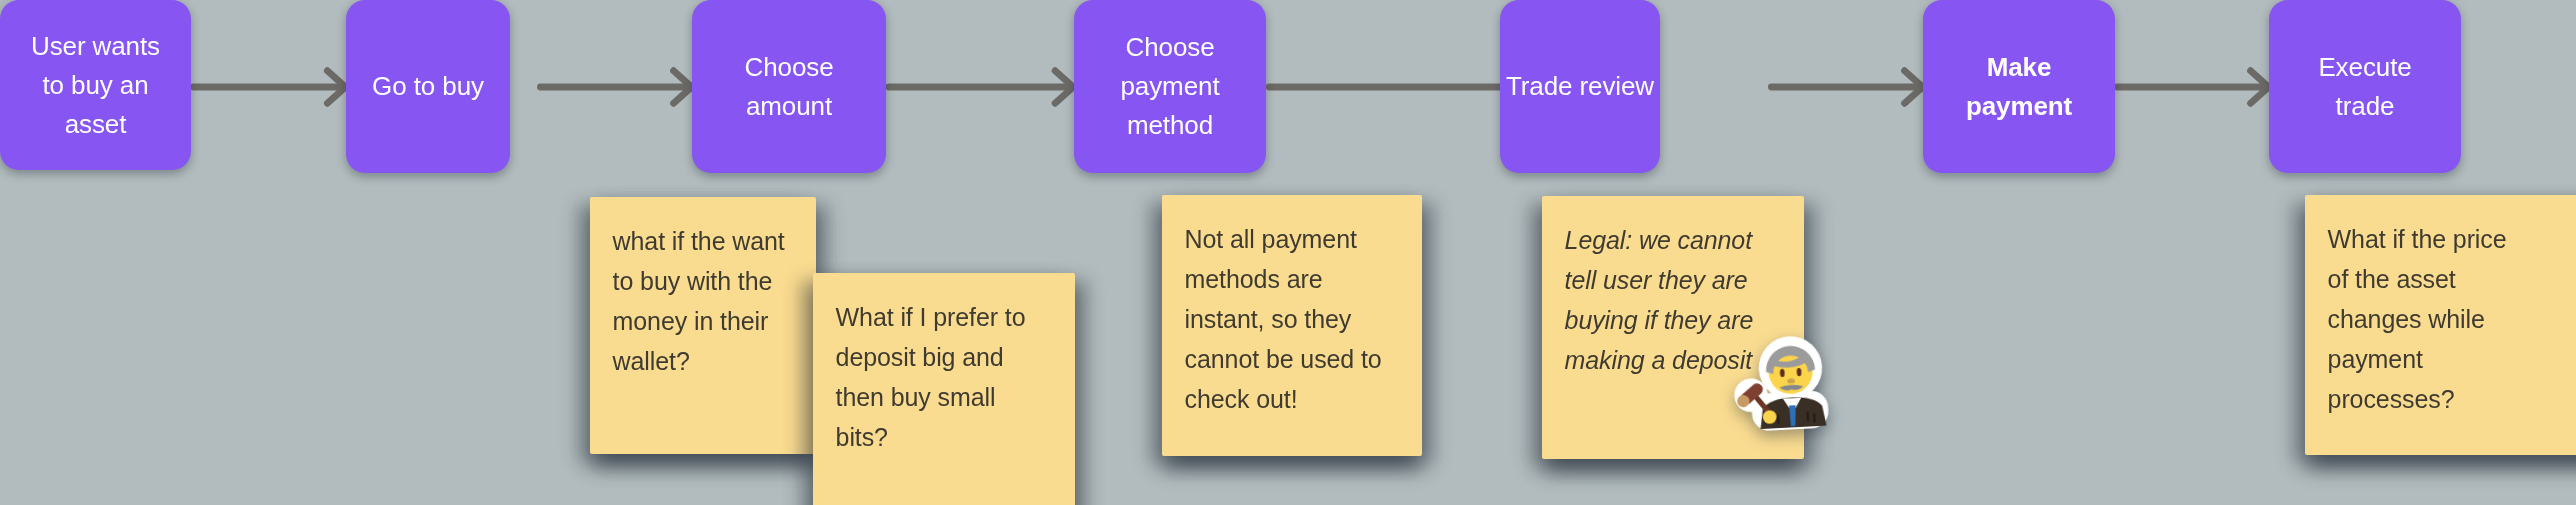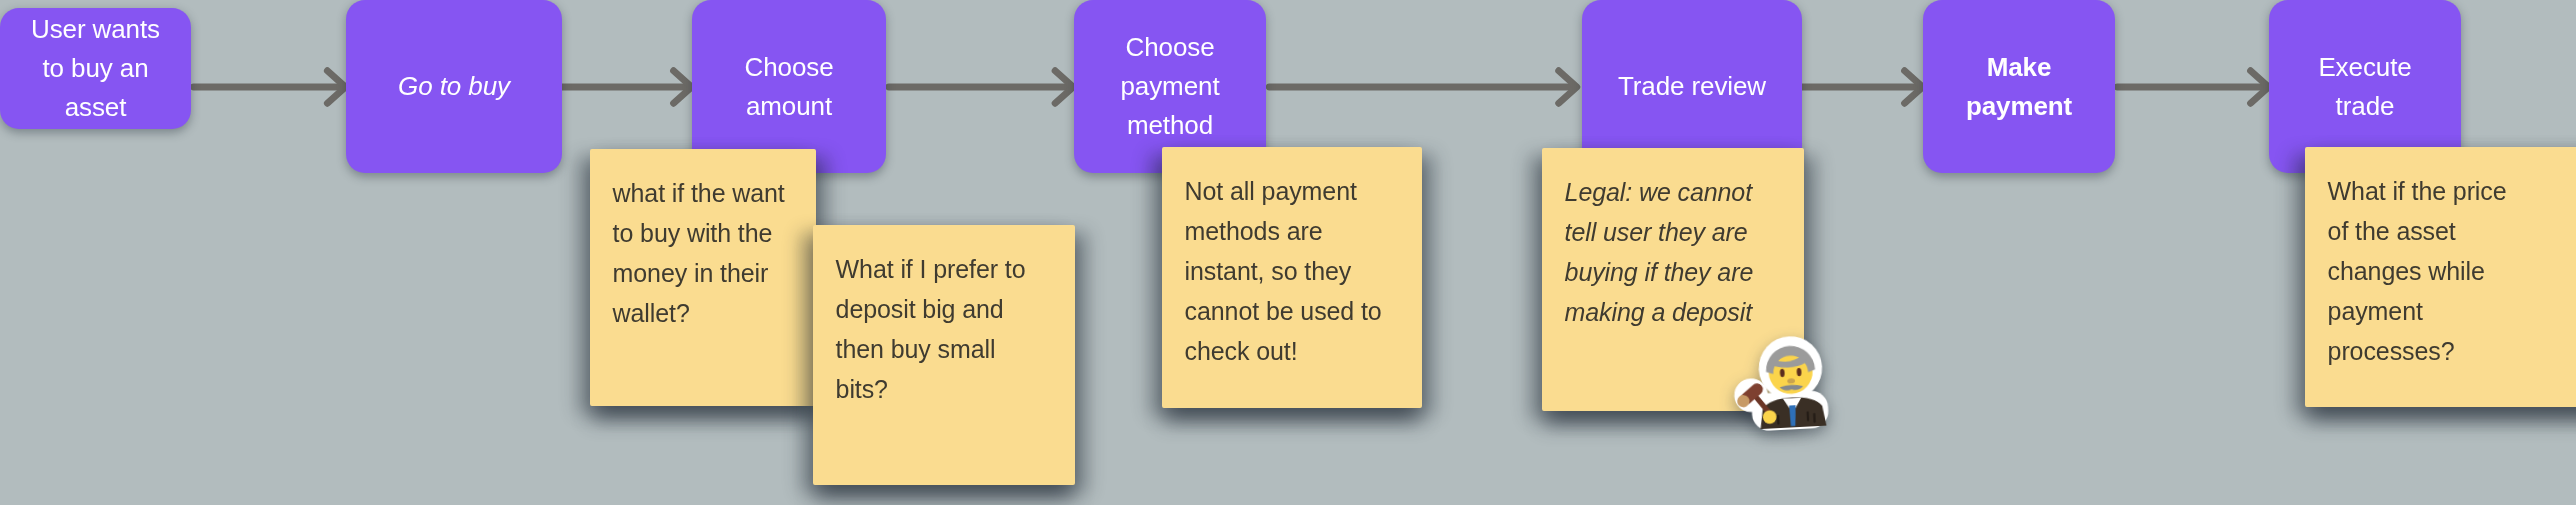--- a/index.html
+++ b/index.html
@@ -32,20 +32,21 @@
   .sticky {
     position: absolute;
     background: var(--sticky-fill, #FADC90);
     border-radius: 1.9px;
     padding: 24px 12.6px 24px 22.6px;
     box-sizing: border-box;
     box-shadow: 0 15px 19px rgba(26,36,48,0.45),
                 -12.6px 7.5px 17.6px rgba(26,36,48,0.30),
                 12.6px 7.5px 17.6px rgba(26,36,48,0.30);
     z-index: 3;
+    margin-top: 48px;
   }
   .sticky-text {
     display: block;
     white-space: pre-line;
     color: var(--sticky-text, #3F3B30);
     font-size: 25px;
     line-height: 40px;
     letter-spacing: -0.1px;
   }
   .sticker {
@@ -79,38 +80,38 @@
       <div class="arrow" style="left: 1768px; top: 57px; width: 160px; height: 60px;"><svg width="160" height="60" viewBox="0 0 255 96">
           <line x1="5" y1="48" x2="245" y2="48" stroke="var(--arrow)" stroke-width="11" stroke-linecap="round"></line>
           <polyline points="218,22 247,48 218,74" fill="none" stroke="var(--arrow)" stroke-width="11" stroke-linecap="round" stroke-linejoin="round"></polyline>
         </svg></div>
       <div class="arrow" style="left: 2114px; top: 57px; width: 160px; height: 60px;"><svg width="160" height="60" viewBox="0 0 255 96">
           <line x1="5" y1="48" x2="245" y2="48" stroke="var(--arrow)" stroke-width="11" stroke-linecap="round"></line>
           <polyline points="218,22 247,48 218,74" fill="none" stroke="var(--arrow)" stroke-width="11" stroke-linecap="round" stroke-linejoin="round"></polyline>
         </svg></div>
     </div>
   <div id="nodes-layer" class="layer">
-      <div class="node" style="left: 0px; top: 8px; width: 191px; height: 121px;">
+      <div class="node" style="left: 0px; top: 0px; width: 191px; height: 170px;">
     <span class="node-label">User wants
 to buy an
 asset</span>
   </div>
-      <div class="node" style="left: 346px; top: 0px; width: 216px; height: 173px; font-style: italic;">
+      <div class="node" style="left: 346px; top: 0px; width: 164px; height: 173px;">
     <span class="node-label">Go to buy</span>
   </div>
       <div class="node" style="left: 692px; top: 0px; width: 194px; height: 173px;">
     <span class="node-label">Choose
 amount</span>
   </div>
       <div class="node" style="left: 1074px; top: 0px; width: 192px; height: 173px;">
     <span class="node-label">Choose
 payment
 method</span>
   </div>
-      <div class="node" style="left: 1582px; top: 0px; width: 220px; height: 173px;">
+      <div class="node" style="left: 1500px; top: 0px; width: 160px; height: 173px;">
     <span class="node-label">Trade review</span>
   </div>
       <div class="node" style="left: 1923px; top: 0px; width: 192px; height: 173px; font-weight: bold;">
     <span class="node-label">Make
 payment</span>
   </div>
       <div class="node" style="left: 2269px; top: 0px; width: 192px; height: 173px;">
     <span class="node-label">Execute
 trade</span>
   </div>

